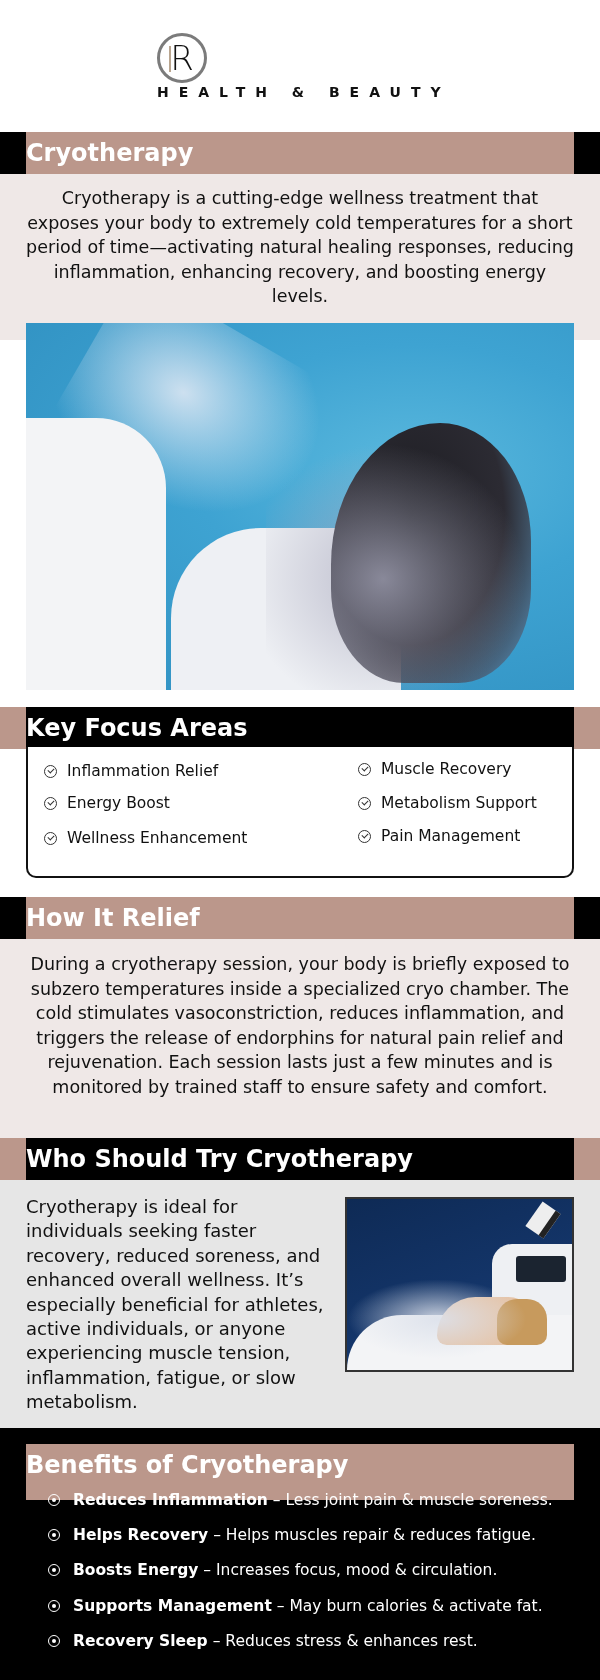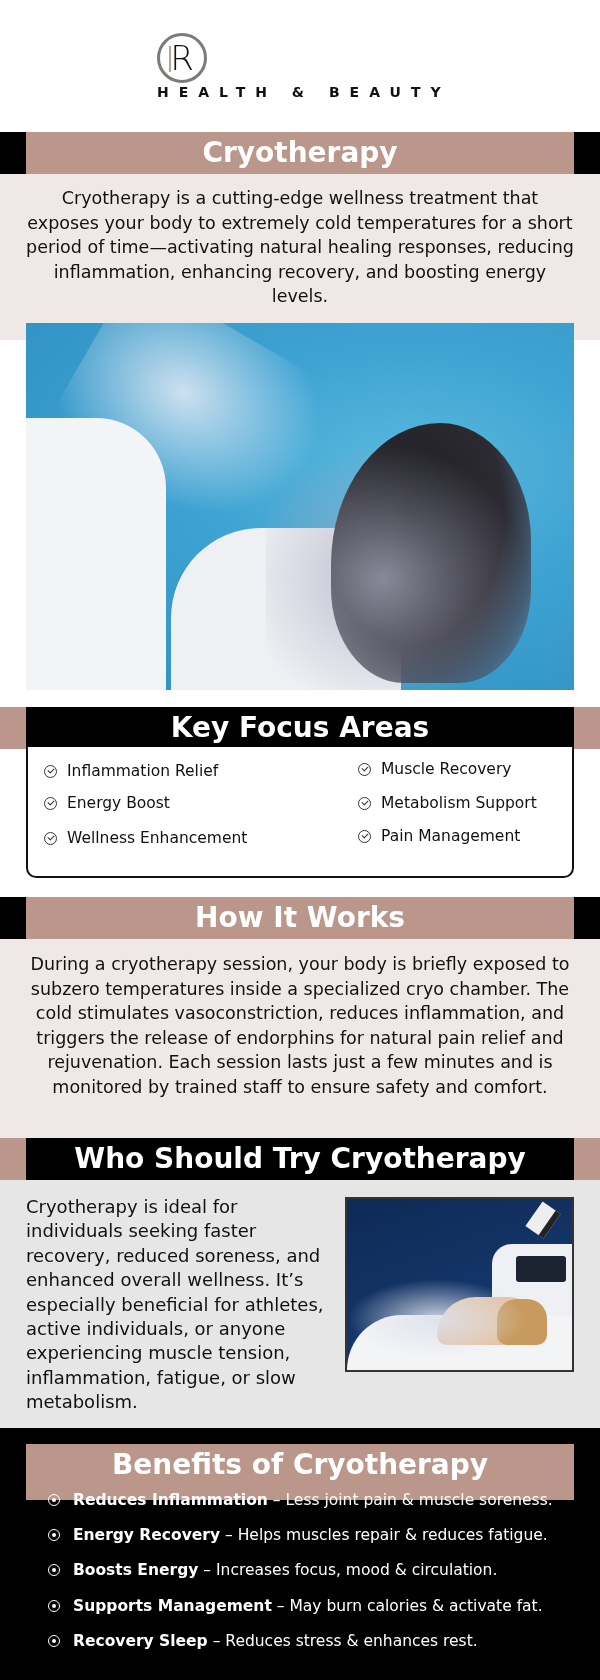--- a/index.html
+++ b/index.html
@@ -9,21 +9,21 @@
   
   .logo { left: 0; top: 0; width: 600px; height: 132px; background: #fff; }
   .logo-mark { position: absolute; left: 157px; top: 33px; width: 50px; height: 50px; border-radius: 50%; border: 3px solid #7b7b7b; background: #fff; }
   .logo-mark .r { position: absolute; left: 0; top: 0; width: 44px; height: 44px; text-align: center; line-height: 44px; font-family: "DejaVu Sans", sans-serif; font-size: 34px; color: #111; font-weight: 300; }
   .logo-mark .leaf { position: absolute; left: 9px; top: 10px; width: 6px; height: 26px; border-left: 2px solid #b9a58f; }
   .logo-word { position: absolute; left: 212px; top: 36px; font-family: "DejaVu Sans", sans-serif; font-weight: 200; font-size: 38px; letter-spacing: 24px; color: #111; }
   .logo-sub { position: absolute; left: 157px; top: 84px; font-family: "DejaVu Sans", sans-serif; font-weight: bold; font-size: 14px; letter-spacing: 10px; color: #111; }
 
   
   .bar-outer { left: 0; width: 600px; height: 42px; }
-  .bar-inner { position: absolute; left: 26px; width: 548px; top: 0; height: 56px; text-align: center; color: #fff; font-weight: bold; font-size: 28px; line-height: 42px; font-family: "DejaVu Sans", sans-serif; }
+  .bar-inner { position: absolute; left: 26px; width: 548px; top: 0; height: 56px; color: #fff; font-weight: bold; font-size: 24px; line-height: 42px; font-family: "DejaVu Sans", sans-serif; }
   .tan { background: #bb978b; }
   .blk { background: #000; }
 
   .para { font-family: "DejaVu Sans", sans-serif; font-size: 17.5px; line-height: 24.5px; color: #111; text-align: center; }
 
   .pink { background: #efe8e7; }
   .grey { background: #e6e6e6; }
 
   .photo1 { left: 26px; top: 323px; width: 548px; height: 367px; overflow: hidden;
     background: radial-gradient(ellipse at 70% 40%, #5ab8dd 0%, #3ea3d2 40%, #2f8fc0 100%); }
@@ -103,21 +103,21 @@
       <span class="chk"></span>
       <span>Metabolism Support</span>
     </div>
   <div class="focus-item" style="left:330px; top:80px;">
       <span class="chk"></span>
       <span>Pain Management</span>
     </div>
 </div>
 
 <div class="abs bar-outer blk" style="top:897px;">
-  <div class="bar-inner tan">How It Works</div>
+  <div class="bar-inner tan">How It Relief</div>
 </div>
 <div class="abs pink" style="left:0; top:939px; width:600px; height:199px;"></div>
 <div class="abs para" style="left:24px; top:952px; width:552px;">During a cryotherapy session, your body is briefly exposed to subzero temperatures inside a specialized cryo chamber. The cold stimulates vasoconstriction, reduces inflammation, and triggers the release of endorphins for natural pain relief and rejuvenation. Each session lasts just a few minutes and is monitored by trained staff to ensure safety and comfort.</div>
 
 <div class="abs bar-outer tan" style="top:1138px;">
   <div class="bar-inner blk">Who Should Try Cryotherapy</div>
 </div>
 <div class="abs grey" style="left:0; top:1180px; width:600px; height:248px;"></div>
 <div class="abs para" style="left:26px; top:1195px; width:305px; text-align:left; font-size:18px; line-height:24.4px;">Cryotherapy is ideal for individuals seeking faster recovery, reduced soreness, and enhanced overall wellness. It’s especially beneficial for athletes, active individuals, or anyone experiencing muscle tension, inflammation, fatigue, or slow metabolism.</div>
 <div class="abs photo2">
@@ -133,21 +133,21 @@
 <div class="abs blk" style="left:0; top:1428px; width:600px; height:252px;"></div>
 <div class="abs bar-inner tan" style="top:1428px; left:26px;margin-top:16px;">Benefits of Cryotherapy</div>
 
 <div class="benefit" style="top:1491px;">
     <span class="radio"></span>
     <b>Reduces Inflammation</b>
     <span>– Less joint pain &amp; muscle soreness.</span>
   </div>
 <div class="benefit" style="top:1526px;">
     <span class="radio"></span>
-    <b>Energy Recovery</b>
+    <b>Helps Recovery</b>
     <span>– Helps muscles repair &amp; reduces fatigue.</span>
   </div>
 <div class="benefit" style="top:1561px;">
     <span class="radio"></span>
     <b>Boosts Energy</b>
     <span>– Increases focus, mood &amp; circulation.</span>
   </div>
 <div class="benefit" style="top:1597px;">
     <span class="radio"></span>
     <b>Supports Management</b>

